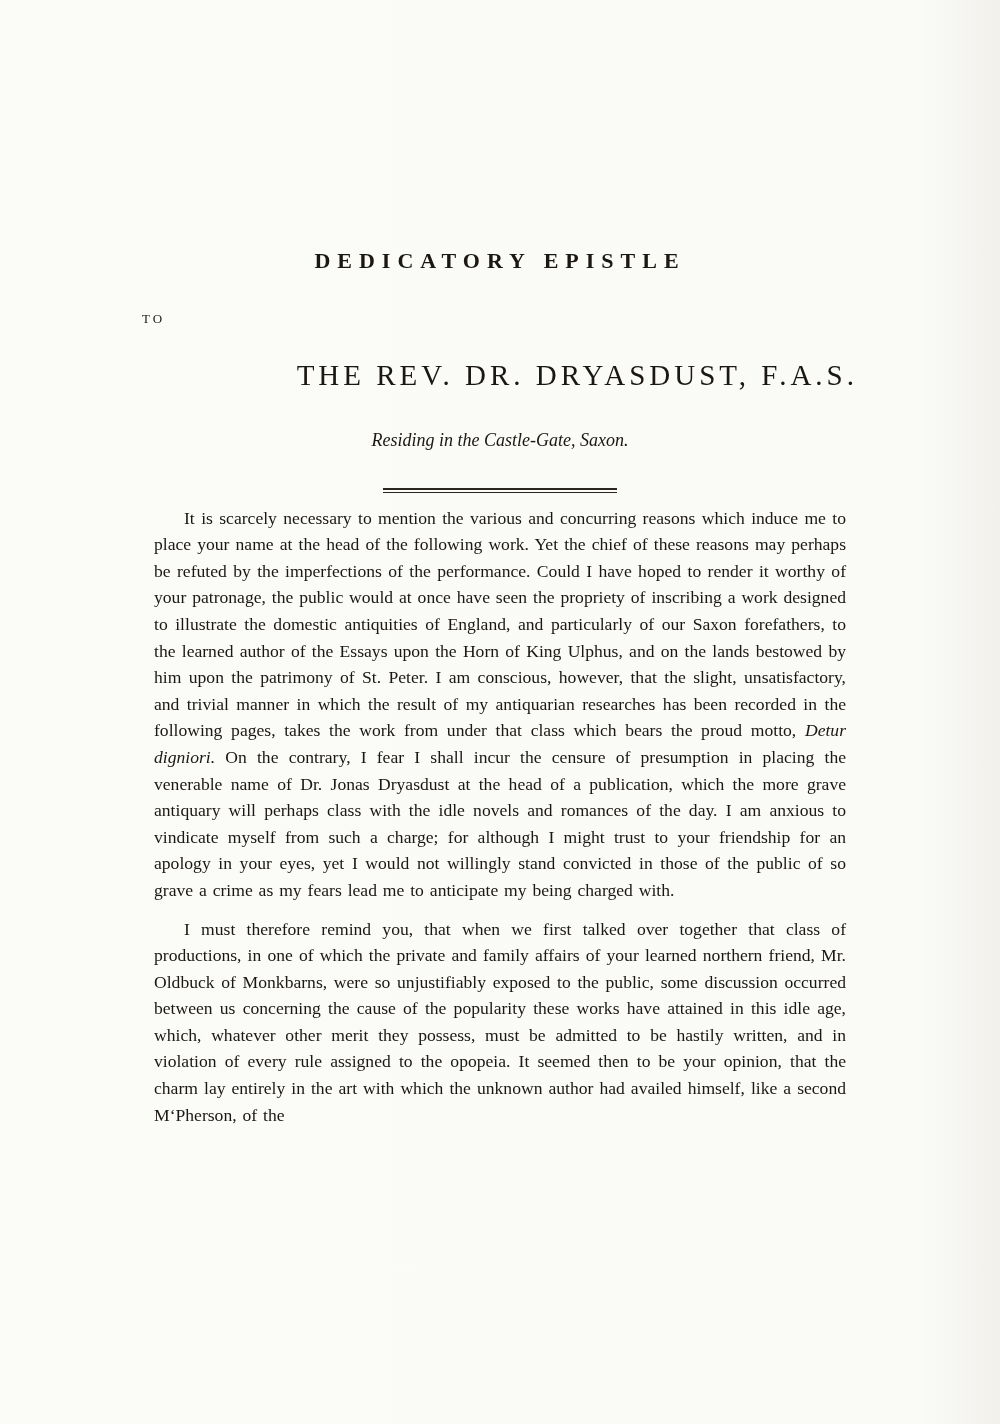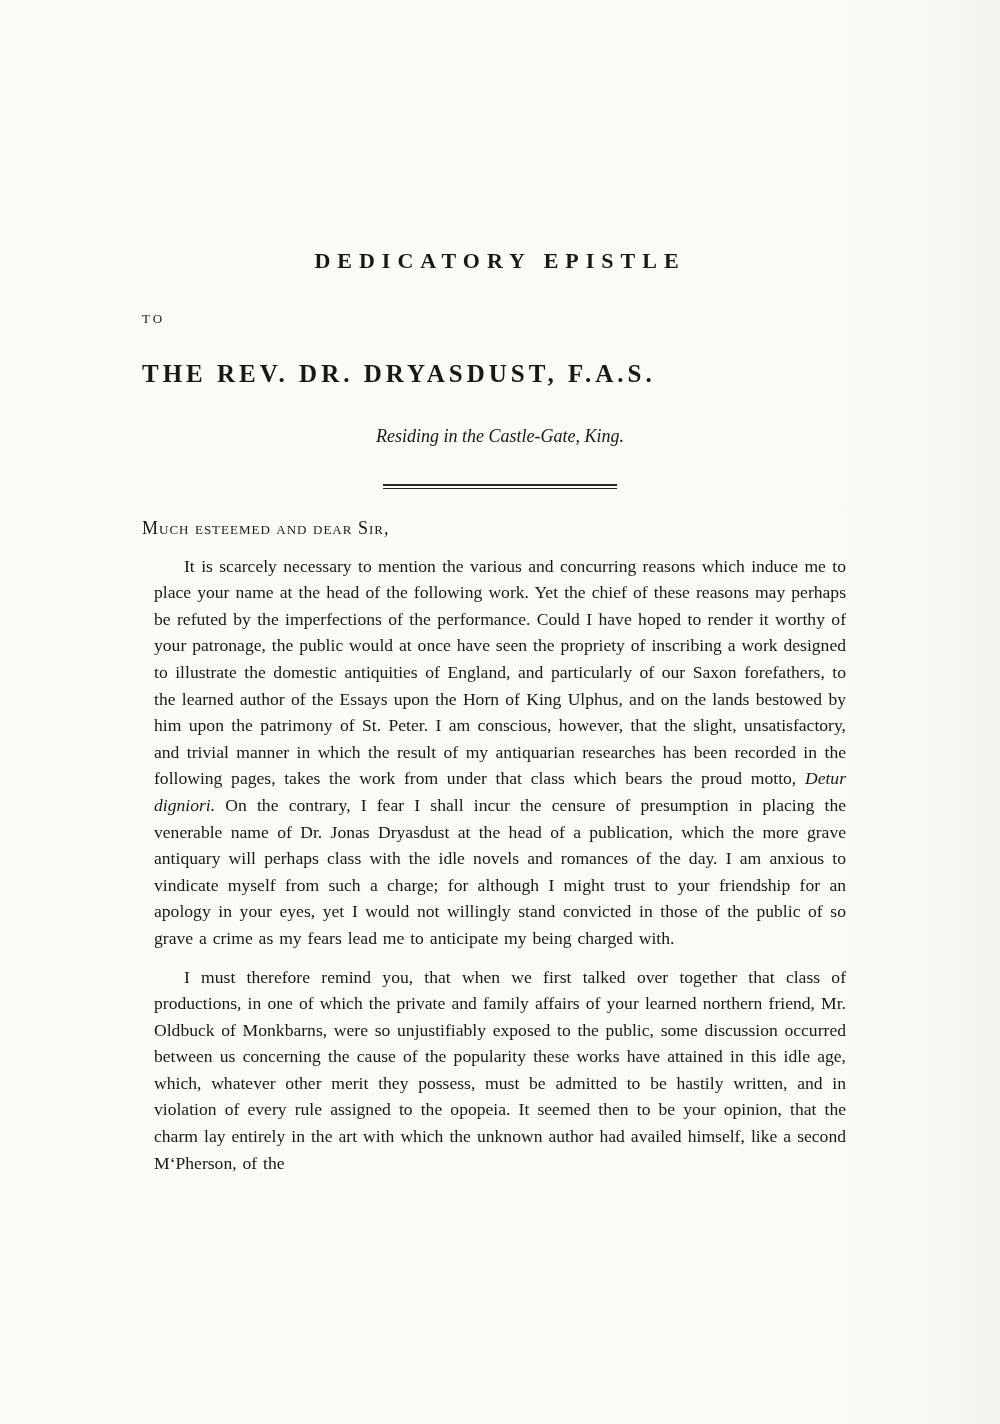--- a/index.html
+++ b/index.html
@@ -37,24 +37,24 @@
   }
   .to {
     margin-top: 40px;
     font-size: 13px;
     letter-spacing: 3px;
     text-align: left;
     line-height: 1;
   }
   .dedicatee {
     margin: 36px 0 0 0;
-    font-size: 25px;
-    font-weight: bold;
+    font-size: 29px;
+    font-weight: normal;
     letter-spacing: 4px;
-    text-align: left;
+    text-align: right;
     line-height: 1;
     white-space: nowrap;
   }
   .residence {
     margin-top: 40px;
     font-size: 18px;
     font-style: italic;
     text-align: center;
     line-height: 1.2;
   }
@@ -92,24 +92,23 @@
 
 <div class="page">
   <div class="content">
 
     <h1 class="title">DEDICATORY EPISTLE</h1>
 
     <div class="to">TO</div>
 
     <h2 class="dedicatee">THE REV. DR. DRYASDUST, F.A.S.</h2>
 
-    <div class="residence">Residing in the Castle-Gate, King.</div>
+    <div class="residence">Residing in the Castle-Gate, Saxon.</div>
 
     <div class="rule"></div>
 
-    <div class="salutation">Much esteemed and dear Sir,</div>
 
     <p class="para"><span>It is scarcely necessary to mention the various and concurring reasons which induce me to place your name at the head of the following work. Yet the chief of these reasons may perhaps be refuted by the imperfections of the performance. Could I have hoped to render it worthy of your patronage, the public would at once have seen the propriety of inscribing a work designed to illustrate the domestic antiquities of England, and particularly of our Saxon forefathers, to the learned author of the Essays upon the Horn of King Ulphus, and on the lands bestowed by him upon the patrimony of St. Peter. I am conscious, however, that the slight, unsatisfactory, and trivial manner in which the result of my antiquarian researches has been recorded in the following pages, takes the work from under that class which bears the proud motto, </span><em>Detur digniori.</em><span> On the contrary, I fear I shall incur the censure of presumption in placing the venerable name of Dr. Jonas Dryasdust at the head of a publication, which the more grave antiquary will perhaps class with the idle novels and romances of the day. I am anxious to vindicate myself from such a charge; for although I might trust to your friendship for an apology in your eyes, yet I would not willingly stand convicted in those of the public of so grave a crime as my fears lead me to anticipate my being charged with.</span></p>
 
     <p class="para">I must therefore remind you, that when we first talked over together that class of productions, in one of which the private and family affairs of your learned northern friend, Mr. Oldbuck of Monkbarns, were so unjustifiably exposed to the public, some discussion occurred between us concerning the cause of the popularity these works have attained in this idle age, which, whatever other merit they possess, must be admitted to be hastily written, and in violation of every rule assigned to the opopeia. It seemed then to be your opinion, that the charm lay entirely in the art with which the unknown author had availed himself, like a second M‘Pherson, of the</p>
 
   </div>
 </div>
 
 </body></html>

